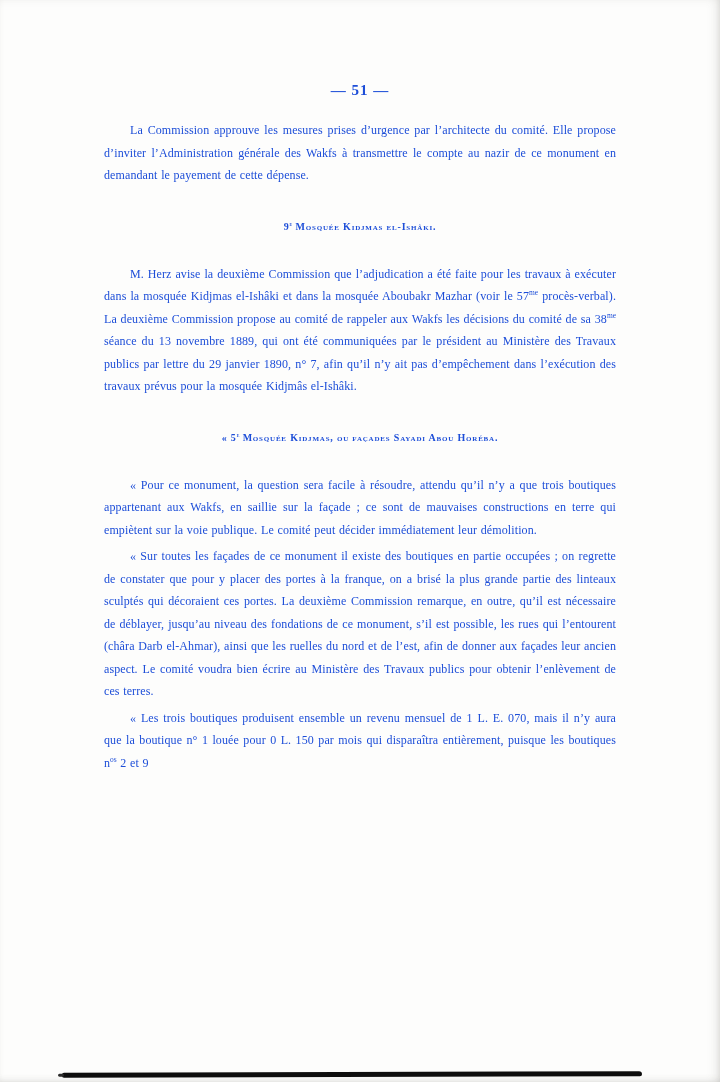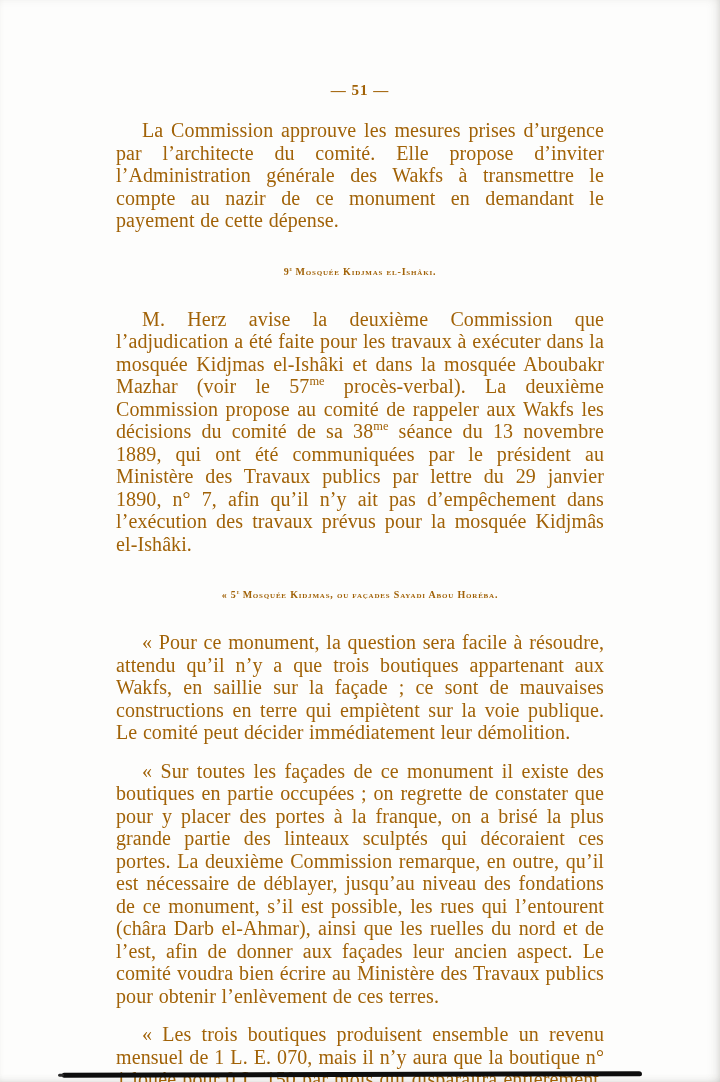--- a/index.html
+++ b/index.html
@@ -6,42 +6,42 @@
     margin: 0;
     padding: 0;
     background: #e9e7e2;
   }
   .scan-page {
     position: relative;
     width: 720px;
     height: 1082px;
     margin: 0 auto;
     background: #fdfdfc;
-    color: #a16207;
+    color: #1d4ed8;
     font-family: "Liberation Serif", "DejaVu Serif", serif;
     overflow: hidden;
     box-shadow: inset -6px 0 14px -8px rgba(80,78,70,0.35),
                 inset 0 -4px 10px -6px rgba(80,78,70,0.25);
   }
   .text-block {
     position: absolute;
     top: 82px;
     left: 100px;
     width: 520px;
   }
   .page-number {
     text-align: center;
     font-weight: bold;
     font-size: 15px;
     letter-spacing: 1px;
     margin: 0 0 20px 0;
   }
   p.para {
-    margin: 16px;
-    font-size: 20px;
+    margin: 4px;
+    font-size: 12px;
     line-height: 22.5px;
     text-align: justify;
     text-indent: 26px;
     letter-spacing: 0.1px;
     word-spacing: 0.5px;
   }
   h2.section-heading {
     margin: 30px 0 26px 0;
     text-align: center;
     font-weight: bold;

